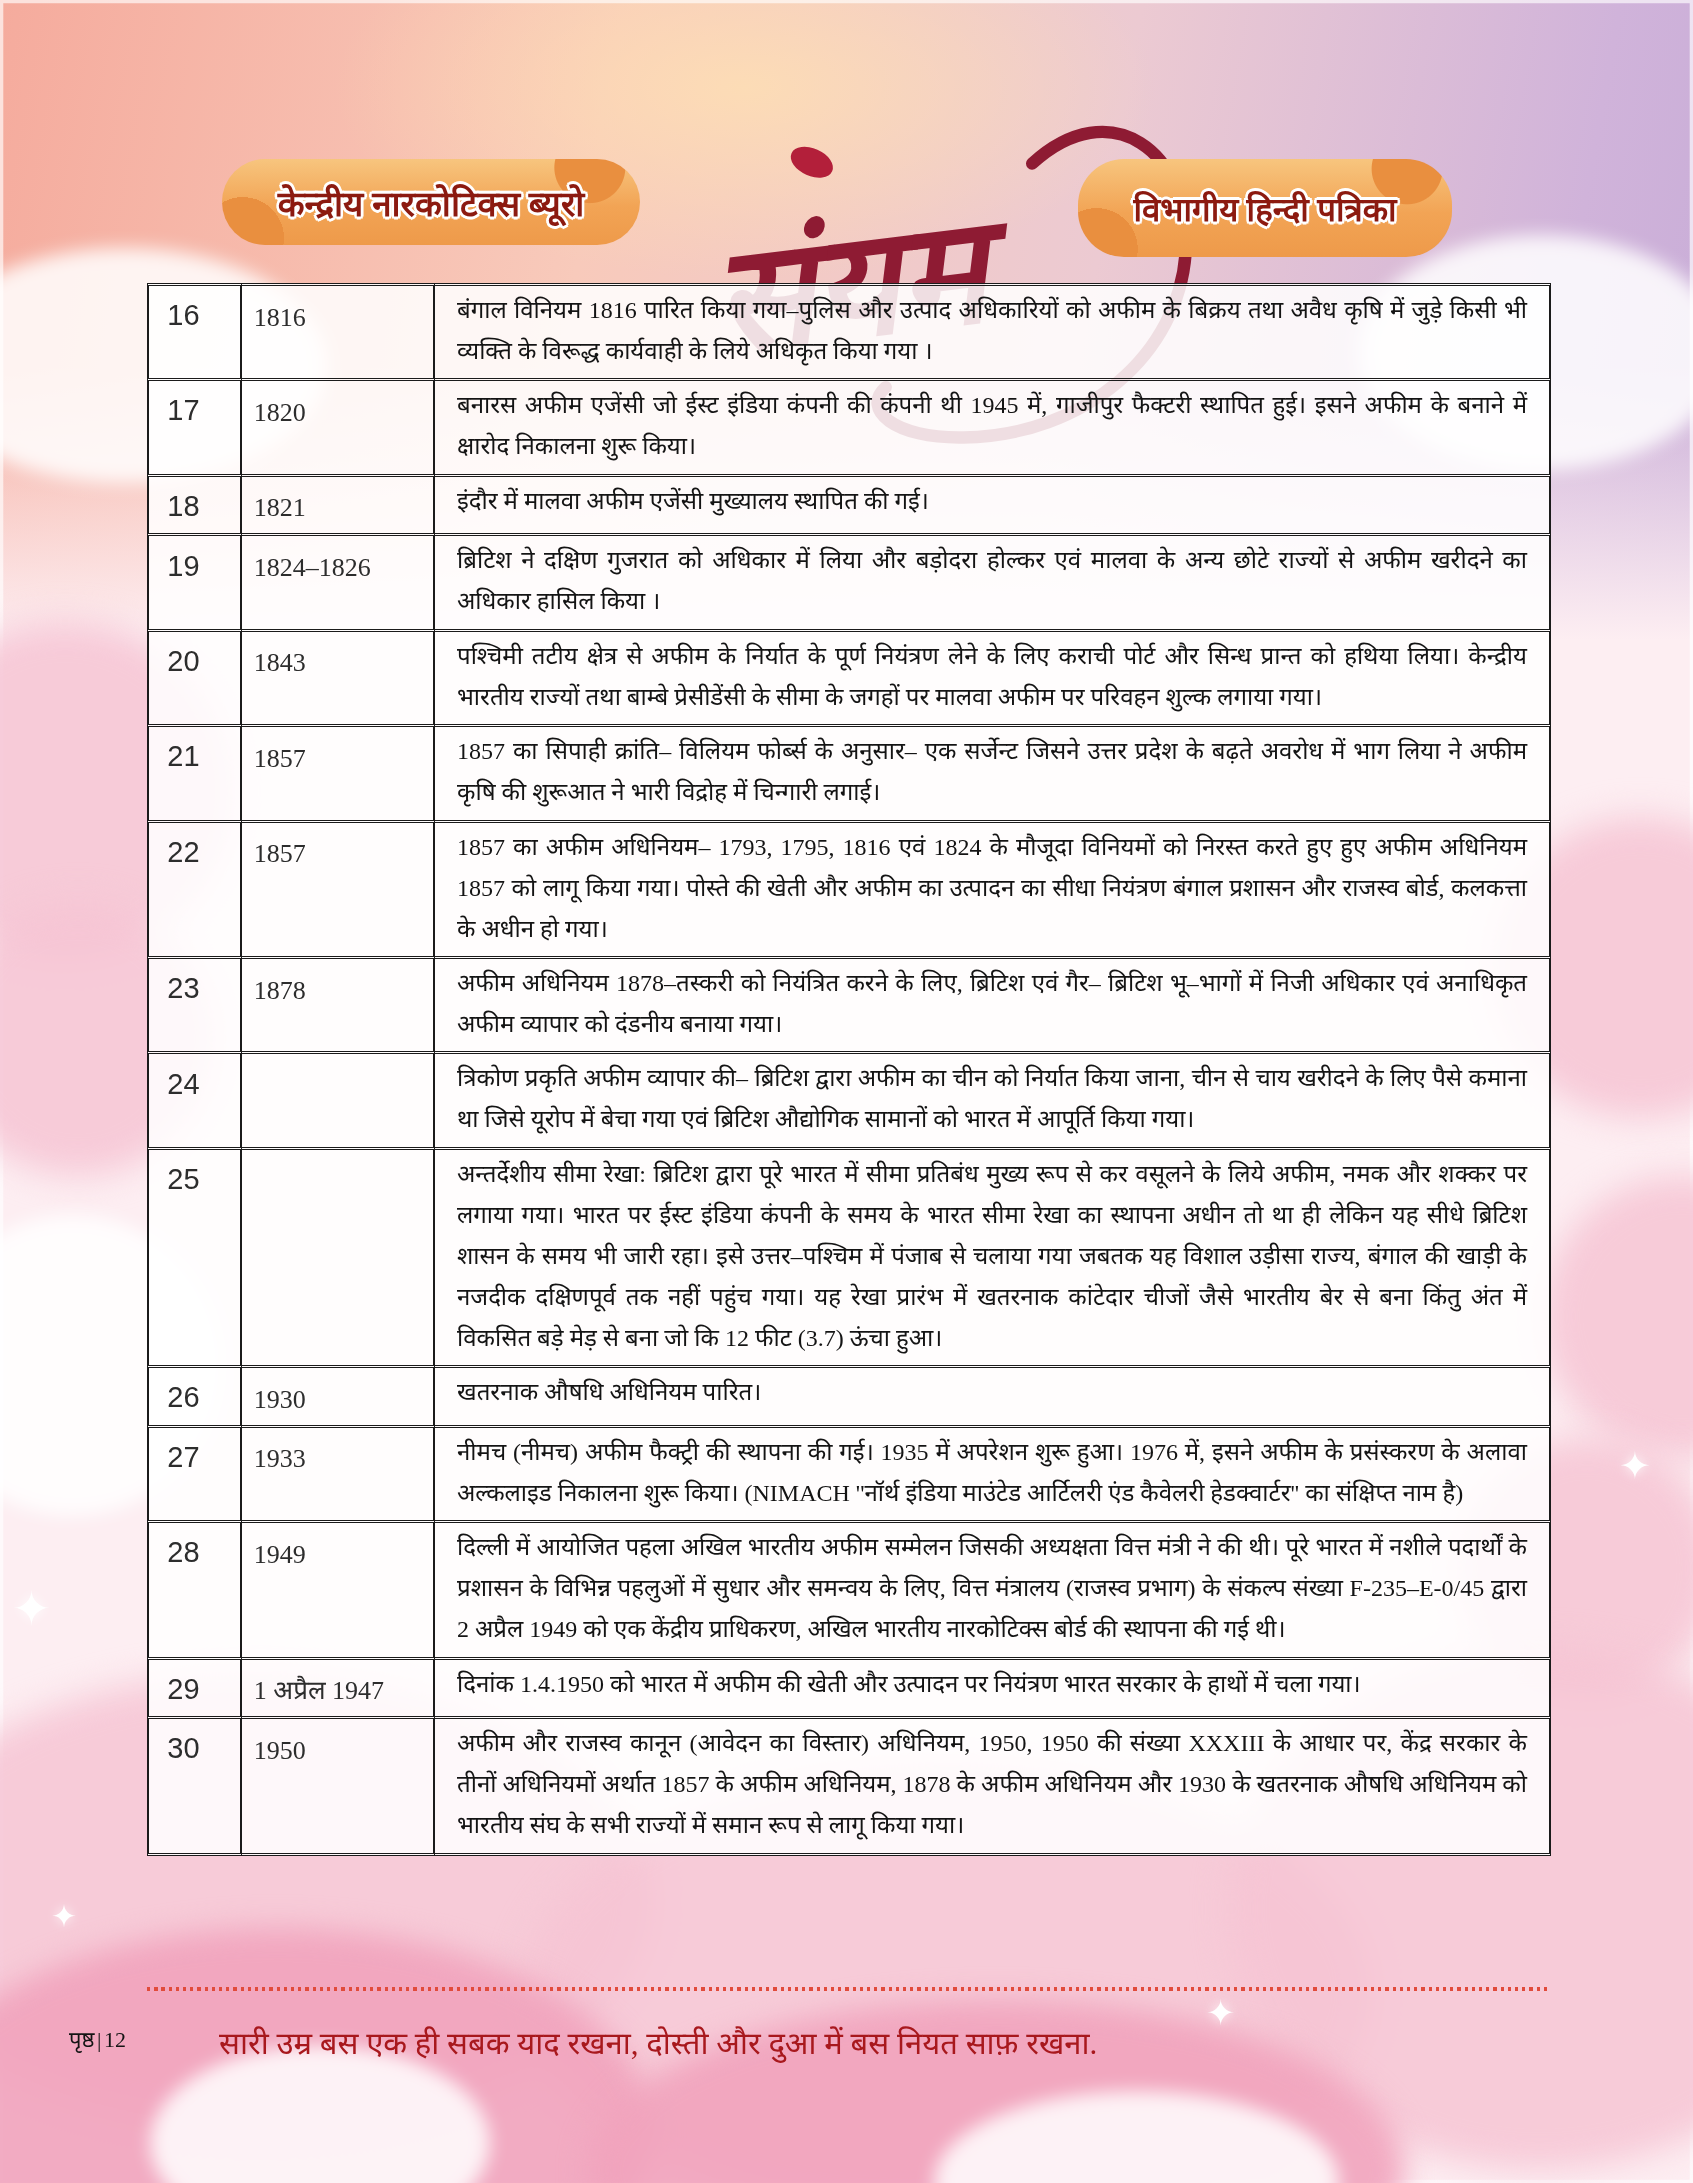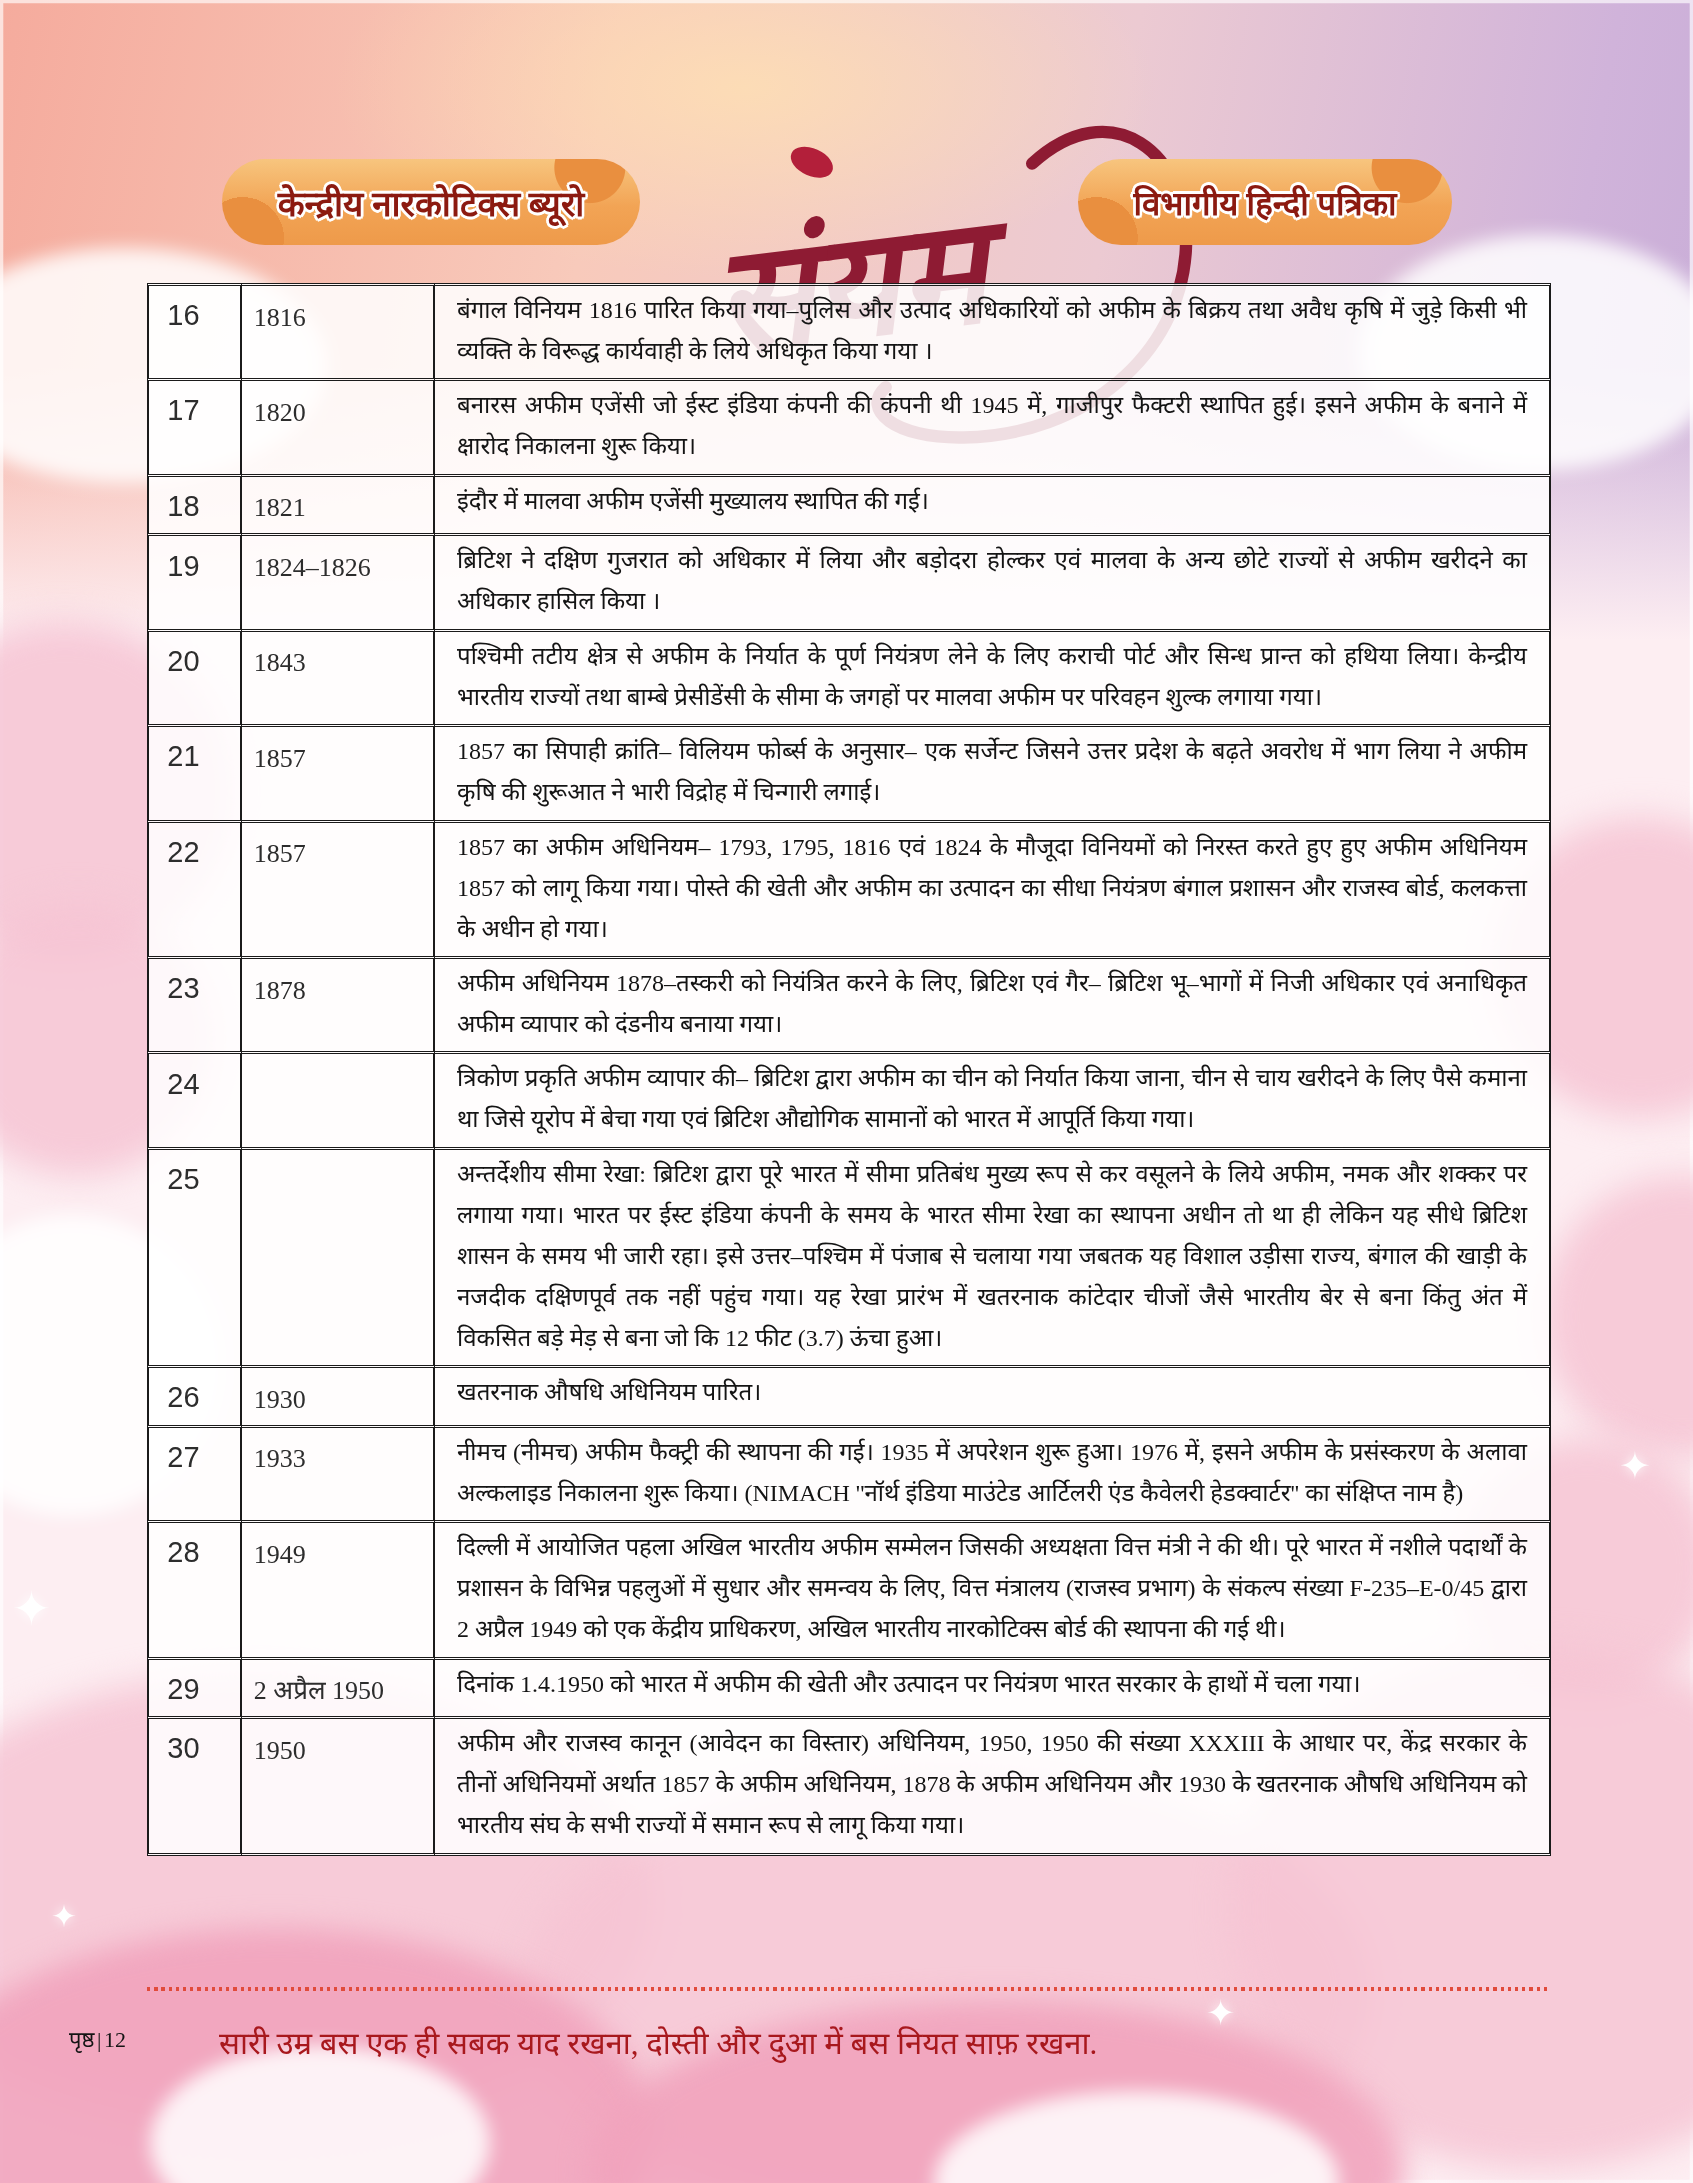--- a/index.html
+++ b/index.html
@@ -20,21 +20,21 @@
   
   .badge{position:absolute;z-index:2;display:flex;align-items:center;justify-content:center;
     border-radius:46px;
     background:
       radial-gradient(circle at 88% 10%, #e98f3f 0 35px, rgba(233,143,63,0) 36px),
       radial-gradient(circle at 5% 92%, #e98f3f 0 41px, rgba(233,143,63,0) 41px),
       linear-gradient(180deg,#f7c57e 0%,#f2a455 55%,#ee9a4a 100%);
     color:#8c1a10;font-weight:bold;
     text-shadow:-2px -2px 0 #fff,2px -2px 0 #fff,-2px 2px 0 #fff,2px 2px 0 #fff,0 -2.6px 0 #fff,0 2.6px 0 #fff,-2.6px 0 0 #fff,2.6px 0 0 #fff;}
   .badge.left{left:222px;top:159px;width:418px;height:86px;font-size:35px;align-items:center;}
-  .badge.right{left:1078px;top:159px;width:374px;height:86px;font-size:33px;}
+  .badge.right{left:1078px;top:159px;width:374px;height:98px;font-size:33px;}
   .logo{position:absolute;left:702px;top:72px;width:510px;height:425px;z-index:2;}
   
   table.tl{position:absolute;left:147px;top:283px;width:1404px;z-index:2;
     border-collapse:separate;border-spacing:0;table-layout:fixed;
     background:rgba(255,255,255,0.86);}
   table.tl td{vertical-align:top;border-bottom:3.9px double #1b1b1b;border-right:2px solid #1b1b1b;}
   table.tl tr:first-child td{border-top:3.9px double #1b1b1b;}
   table.tl td:first-child{border-left:2px solid #1b1b1b;}
   td.col-sn{font-family:"Liberation Sans", sans-serif;font-size:29px;color:#2d2d2d;padding:9.1px 0 5.2px 18.3px;line-height:41px;margin-top:27px;}
   td.col-year{font-family:Liberation Serif, serif;font-size:26px;color:#2d2d2d;padding:10.5px 3.9px 5.2px 11.8px;line-height:41px;}
@@ -154,21 +154,21 @@
           <td class="col-year">1933</td>
           <td class="col-desc">नीमच (नीमच) अफीम फैक्ट्री की स्थापना की गई। 1935 में अपरेशन शुरू हुआ। 1976 में, इसने अफीम के प्रसंस्करण के अलावा अल्कलाइड निकालना शुरू किया। (NIMACH ''नॉर्थ इंडिया माउंटेड आर्टिलरी एंड कैवेलरी हेडक्वार्टर'' का संक्षिप्त नाम है)</td>
         </tr>
         <tr>
           <td class="col-sn">28</td>
           <td class="col-year">1949</td>
           <td class="col-desc">दिल्ली में आयोजित पहला अखिल भारतीय अफीम सम्मेलन जिसकी अध्यक्षता वित्त मंत्री ने की थी। पूरे भारत में नशीले पदार्थों के प्रशासन के विभिन्न पहलुओं में सुधार और समन्वय के लिए, वित्त मंत्रालय (राजस्व प्रभाग) के संकल्प संख्या F-235–E-0/45 द्वारा 2 अप्रैल 1949 को एक केंद्रीय प्राधिकरण, अखिल भारतीय नारकोटिक्स बोर्ड की स्थापना की गई थी।</td>
         </tr>
         <tr>
           <td class="col-sn">29</td>
-          <td class="col-year">2 अप्रैल 1950</td>
+          <td class="col-year">1 अप्रैल 1947</td>
           <td class="col-desc">दिनांक 1.4.1950 को भारत में अफीम की खेती और उत्पादन पर नियंत्रण भारत सरकार के हाथों में चला गया।</td>
         </tr>
         <tr>
           <td class="col-sn">30</td>
           <td class="col-year">1950</td>
           <td class="col-desc">अफीम और राजस्व कानून (आवेदन का विस्तार) अधिनियम, 1950, 1950 की संख्या XXXIII के आधार पर, केंद्र सरकार के तीनों अधिनियमों अर्थात 1857 के अफीम अधिनियम, 1878 के अफीम अधिनियम और 1930 के खतरनाक औषधि अधिनियम को भारतीय संघ के सभी राज्यों में समान रूप से लागू किया गया।</td>
         </tr>
       </tbody>
   </table>
 

